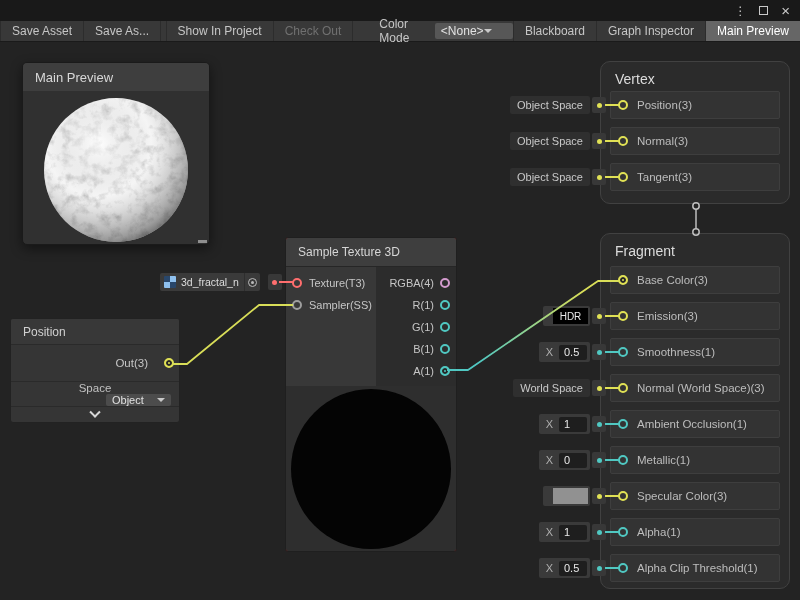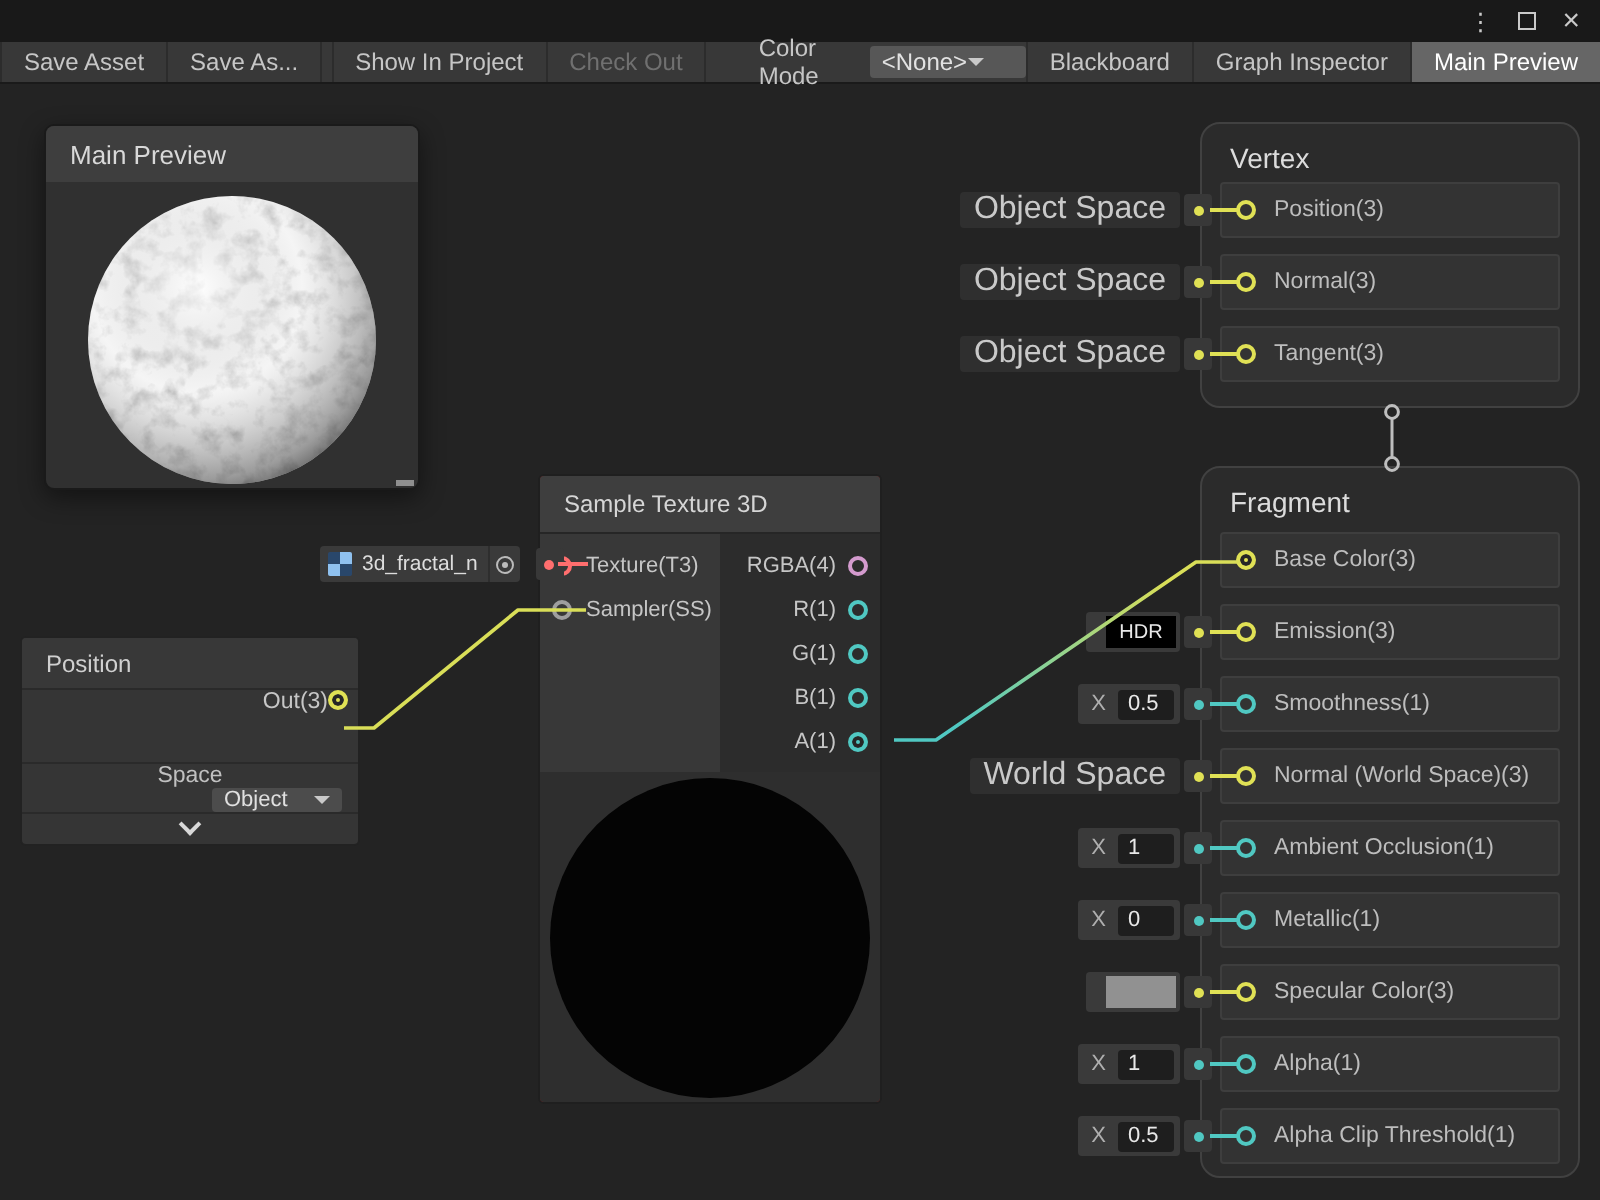--- a/index.html
+++ b/index.html
@@ -40,21 +40,21 @@
 
   
   .bignode { position:absolute; background:#2B2B2B; border:1px solid #414141; border-radius:10px; z-index:5; }
   .bignode-title { font-size:14px; color:#DCDCDC; padding:9px 0 0 14px; }
   .io-row { position:absolute; display:flex; align-items:center; height:28px; left:518px; width:272px; z-index:10; }
   .ctrl { display:flex; align-items:center; justify-content:flex-end; width:92px; padding-right:4px; }
   .slot { width:170px; height:28px; background:#333333; border:1px solid #3E3E3E; border-radius:2px;
     display:flex; align-items:center; gap:9px; padding-left:7px; }
   .slot-label { font-size:11.5px; color:#BDBDBD; white-space:nowrap; }
   .badge { background:#2F2F2F; height:18px; display:flex; align-items:center; padding:0 7px;
-    font-size:16px; color:#C9C9C9; border-radius:2px; white-space:nowrap; }
+    font-size:11px; color:#C9C9C9; border-radius:2px; white-space:nowrap; }
   .dotbox { width:14px; height:16px; background:#383838; border-radius:2px; display:flex;
     align-items:center; justify-content:center; margin-left:2px; flex:0 0 auto; }
   .dot { width:5px; height:5px; border-radius:50%; }
   .xfield { background:#3A3A3A; height:20px; border-radius:2px; display:flex; align-items:center;
     padding:0 3px 0 7px; gap:6px; }
   .xfield .x { font-size:11px; color:#AFAFAF; }
   .xfield .val { background:#1E1E1E; height:15px; min-width:28px; border-radius:2px; color:#E8E8E8;
     font-size:11px; display:flex; align-items:center; padding:0 5px; }
   .hdrfield, .swatchfield { background:#3A3A3A; height:20px; border-radius:2px; display:flex;
     align-items:center; padding:0 2px 0 10px; }
@@ -72,21 +72,21 @@
   #preview-window { position:absolute; left:22px; top:62px; width:188px; height:183px; background:#303030;
     border:1px solid #1A1A1A; border-radius:5px; overflow:hidden; z-index:15;
     box-shadow:0 4px 12px rgba(0,0,0,0.45); }
   .pw-header { height:28px; background:#3E3E3E; font-size:13px; color:#D8D8D8; display:flex;
     align-items:center; padding-left:12px; }
   .pw-body { position:relative; height:154px; }
   .pw-body svg { position:absolute; left:20px; top:6px; }
   .pw-grip { position:absolute; right:2px; bottom:2px; width:9px; height:3px; background:#8F8F8F; }
 
   
-  #sample-node { position:absolute; left:269px; top:237px; width:172px; background:#7f1d1d;
+  #sample-node { position:absolute; left:285px; top:237px; width:172px; background:#7f1d1d;
     border:1px solid #1F1F1F; border-radius:3px; overflow:hidden; z-index:5; }
   .sample-header { height:29px; background:#3E3E3E; display:flex; align-items:center; padding-left:12px;
     font-size:12px; color:#D6D6D6; border-bottom:1px solid #262626; }
   .sample-body { display:flex; }
   .sample-in { width:90px; background:#383838; padding-top:5px; }
   .sample-out { flex:1; background:#2C2C2C; padding:5px 0 4px; }
   .in-row { height:22px; display:flex; align-items:center; gap:7px; padding-left:6px; }
   .in-row .slot-label, .out-row .slot-label { font-size:11px; color:#C6C6C6; }
   .out-row { height:22px; display:flex; align-items:center; justify-content:flex-end; gap:6px; padding-right:6px; }
   .sample-preview { height:165px; background:#2E2E2E; display:flex; align-items:center; justify-content:center; }
@@ -104,21 +104,21 @@
   .picker-circle { width:9px; height:9px; border:1.5px solid #BBBBBB; border-radius:50%;
     display:flex; align-items:center; justify-content:center; }
   .picker-circle::after { content:""; width:3px; height:3px; background:#BBBBBB; border-radius:50%; }
   #texture-stub .dotbox { margin-left:8px; }
 
   
   #position-node { position:absolute; left:10px; top:318px; width:170px; background:#353535;
     border:1px solid #222222; border-radius:3px; overflow:hidden; z-index:5; }
   .pos-header { height:26px; background:#383838; border-bottom:1px solid #2A2A2A; display:flex;
     align-items:center; padding-left:12px; font-size:12px; color:#D0D0D0;text-align:center; }
-  .pos-out-row { height:37px; display:flex; justify-content:flex-end; gap:0;
+  .pos-out-row { height:37px; display:flex; align-items:center; justify-content:flex-end; gap:16px;
     padding-right:5px; border-bottom:1px solid #2A2A2A; }
   .pos-out-row .slot-label { font-size:11.5px; color:#C6C6C6; }
   .pos-space-row { height:25px; display:flex; align-items:center; padding:0 8px; border-bottom:1px solid #2A2A2A;flex-direction:column; }
   .pos-space-row .slot-label { font-size:11.5px; color:#C0C0C0; }
   .space-dd { margin-left:auto; width:65px; height:18px; background:#4C4C4C; border-radius:2px;
     display:flex; align-items:center; justify-content:space-between; padding:0 6px;
     font-size:11px; color:#E0E0E0; }
   .pos-chevron-row { height:15px; display:flex; align-items:center; justify-content:center; }
   .chev { width:8px; height:8px; border-right:2px solid #D8D8D8; border-bottom:2px solid #D8D8D8;
     transform:rotate(45deg) translate(-2px,-2px); }

